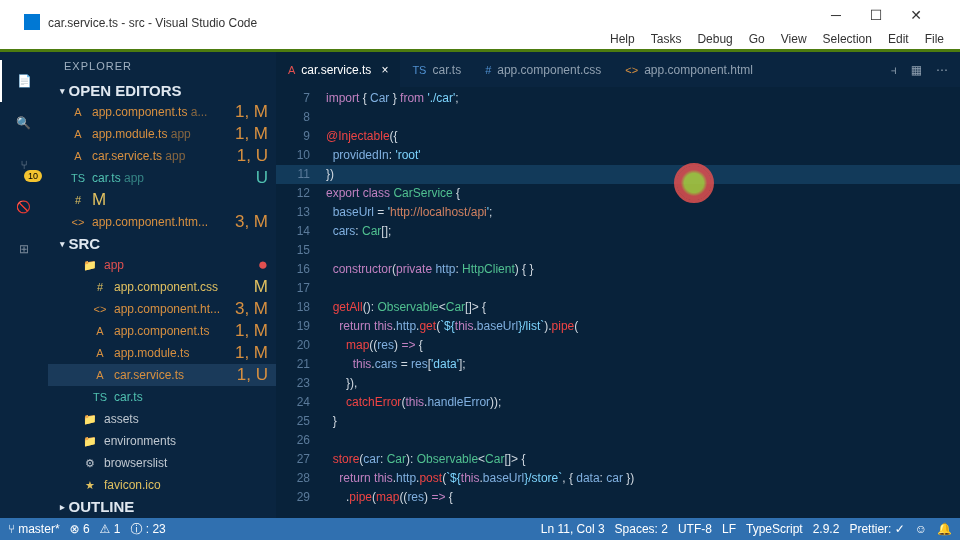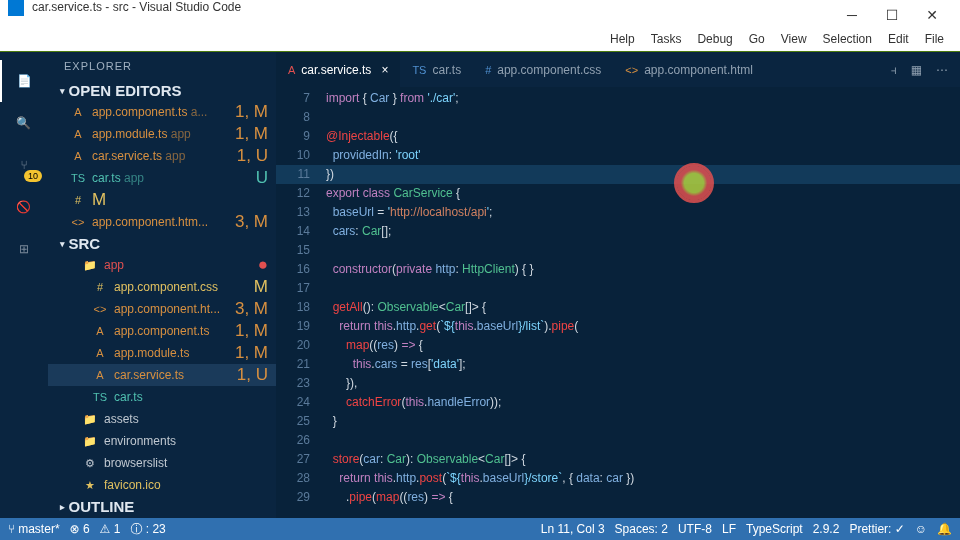--- a/index.html
+++ b/index.html
@@ -1,21 +1,21 @@
 <!DOCTYPE html>
 <html><head>
 <meta charset="utf-8">
 <style>
 *{margin:0;padding:0;box-sizing:border-box;font-family:'Segoe UI',sans-serif;font-size:12px}
 body{width:960px;height:540px;background:#1e1e1e;color:#ccc;overflow:hidden;position:relative}
-.titlebar{height:30px;background:#fff;display:flex;align-items:flex-start;padding:0 8px;color:#333}
+.titlebar{height:30px;background:#fff;display:flex;align-items:flex-end;padding:0 24px;color:#333}
 .titlebar .icon{width:16px;height:16px;background:#0078d4;margin-right:8px}
 .titlebar .title{flex:1;font-size:12px}
 .titlebar .wbtn{width:40px;height:30px;display:flex;align-items:center;justify-content:center;font-size:14px}
-.menubar{height:22px;background:#fff;display:flex;justify-content:flex-end;padding:0 8px;color:#333;border-bottom:1px solid #4d7c0f}
+.menubar{height:22px;background:#fff;display:flex;justify-content:flex-end;padding:0 8px;color:#333;border-bottom:3px solid #4d7c0f}
 .menubar span{padding:2px 8px;font-size:12px}
 .main{display:flex;height:466px}
 .activitybar{width:48px;background:#0a2540;display:flex;flex-direction:column;align-items:center;padding-top:8px}
 .activitybar .ab{width:48px;height:42px;display:flex;align-items:center;justify-content:center;color:#7a8a9a;position:relative}
 .activitybar .ab.active{color:#fff;border-left:2px solid #fff}
 .activitybar .badge{position:absolute;bottom:4px;right:6px;background:#f4c430;color:#000;border-radius:8px;font-size:9px;padding:1px 4px;min-width:14px;text-align:center}
 .sidebar{width:228px;background:#0a2540;color:#c0c8d0;overflow:hidden}
 .sidebar .hdr{height:28px;display:flex;align-items:center;padding:0 16px;font-size:11px;letter-spacing:1px;color:#a0b0c0}
 .sidebar .sec{padding:2px 8px 2px 12px;font-size:15px;color:#e0e8f0;display:flex;align-items:center;font-weight:bold}
 .sidebar .sec::before{content:'▸';margin-right:4px;font-size:9px}

